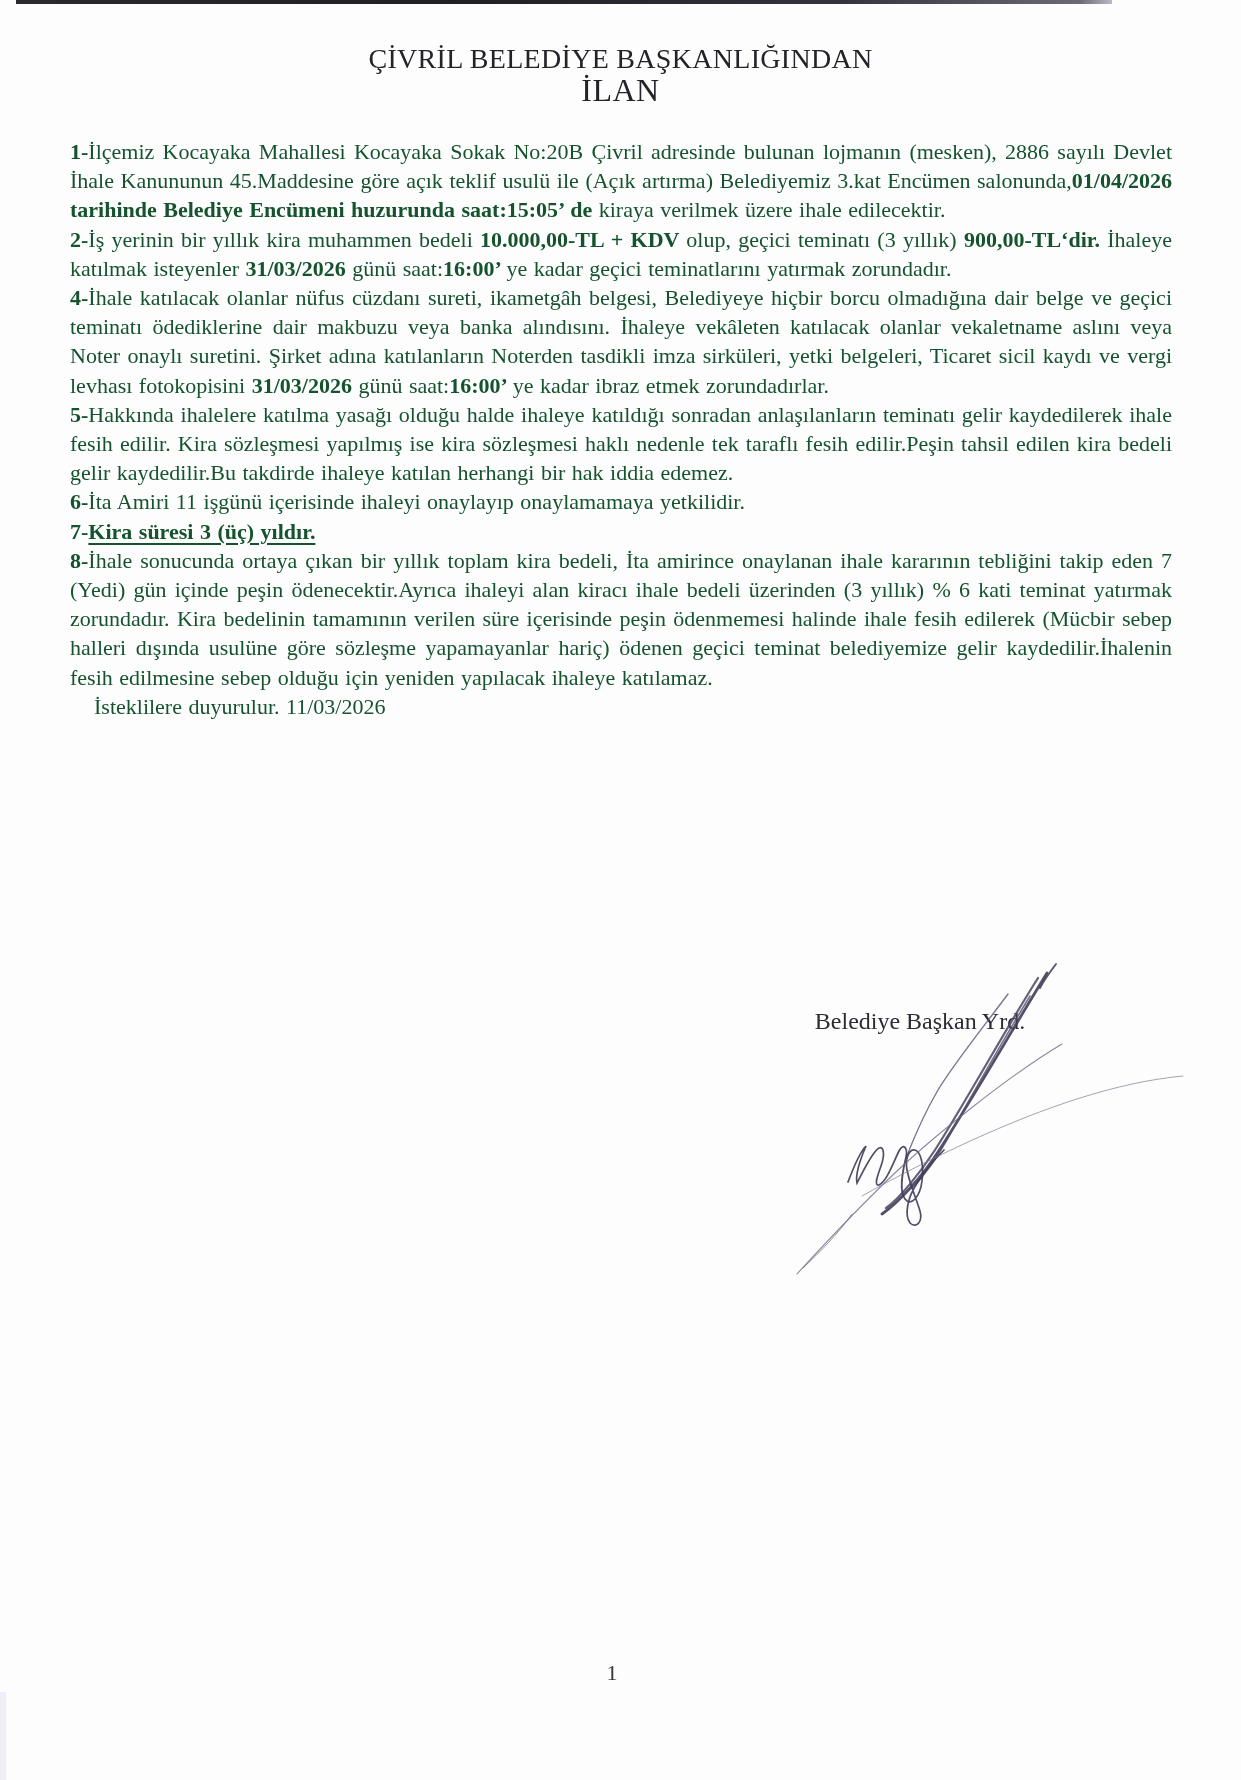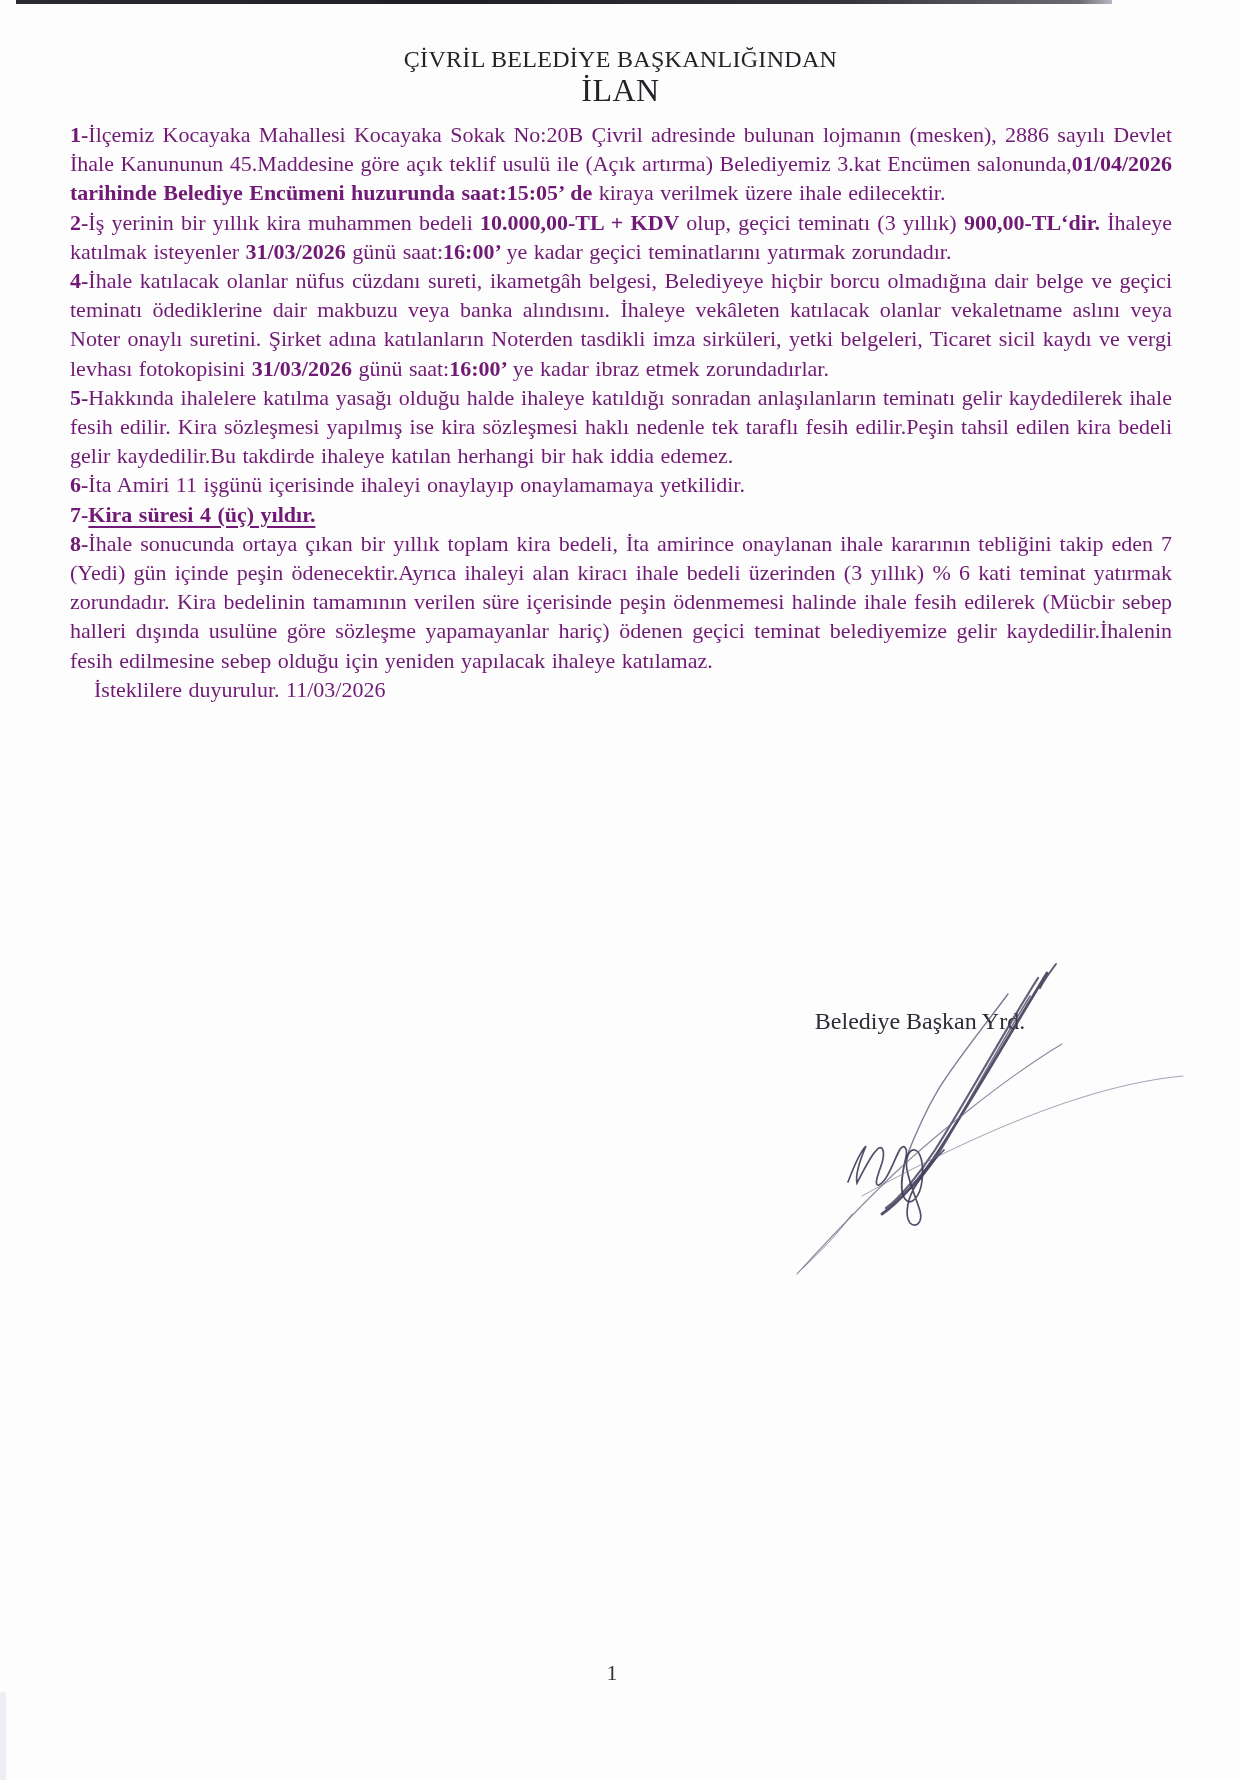--- a/index.html
+++ b/index.html
@@ -20,26 +20,26 @@
     background: linear-gradient(90deg, #2a2a31 0%, #1f1f26 40%, #33333b 75%, #6a6a74 97%, #b9b9c2 100%);
   }
   .scan-edge-left {
     position: absolute; left: 0; top: 1692px; width: 6px; height: 88px;
     background: #ece9f4; opacity: .8;
   }
   .title-block {
     position: absolute; top: 44px; left: 0; width: 100%;
     text-align: center; color: #232329;
   }
-  .title-line1 { font-size: 24px; letter-spacing: .3px; line-height: 30px; }
+  .title-line1 { font-size: 28px; letter-spacing: .3px; line-height: 30px; }
   .title-line2 { font-size: 32px; letter-spacing: .5px; line-height: 30px; margin-top: 1px; }
   .body-text {
-    position: absolute; top: 120px; left: 70px; width: 1102px;
+    position: absolute; top: 137px; left: 70px; width: 1102px;
     font-size: 22px; line-height: 29.2px;
-    color: #701a75;
+    color: #14532d;
     text-align: justify;
     word-spacing: 1px;
   }
   .body-text p { margin: 0; padding: 0; }
   .seg { white-space: pre-wrap; }
   .b { font-weight: bold; }
   .u { text-decoration: underline; text-decoration-thickness: 2px; text-underline-offset: 4px; }
   .p-indent { text-indent: 30px; }
   .p-notice { text-indent: 24px; text-align: left; }
   .signature-block {
@@ -68,21 +68,21 @@
     <div class="title-line1">ÇİVRİL BELEDİYE BAŞKANLIĞINDAN</div>
     <div class="title-line2">İLAN</div>
   </div>
 
   <div class="body-text">
     <p><span class="seg b">1-</span><span class="seg">İlçemiz Kocayaka Mahallesi Kocayaka Sokak No:20B Çivril adresinde bulunan lojmanın (mesken), 2886 sayılı Devlet İhale Kanununun 45.Maddesine göre açık teklif usulü ile (Açık artırma) Belediyemiz 3.kat Encümen salonunda,</span><span class="seg b">01/04/2026 tarihinde Belediye Encümeni huzurunda saat:15:05’ de </span><span class="seg">kiraya verilmek üzere ihale edilecektir.</span></p>
     <p><span class="seg b">2-</span><span class="seg">İş yerinin bir yıllık kira muhammen bedeli </span><span class="seg b">10.000,00-TL + KDV </span><span class="seg">olup, geçici teminatı (3 yıllık) </span><span class="seg b">900,00-TL‘dir. </span><span class="seg">İhaleye katılmak isteyenler </span><span class="seg b">31/03/2026 </span><span class="seg">günü saat:</span><span class="seg b">16:00’ </span><span class="seg">ye kadar geçici teminatlarını yatırmak zorundadır.</span></p>
     <p><span class="seg b">4-</span><span class="seg">İhale katılacak olanlar nüfus cüzdanı sureti, ikametgâh belgesi, Belediyeye hiçbir borcu olmadığına dair belge ve geçici teminatı ödediklerine dair makbuzu veya banka alındısını. İhaleye vekâleten katılacak olanlar vekaletname aslını veya Noter onaylı suretini. Şirket adına katılanların Noterden tasdikli imza sirküleri, yetki belgeleri, Ticaret sicil kaydı ve vergi levhası fotokopisini </span><span class="seg b">31/03/2026 </span><span class="seg">günü saat:</span><span class="seg b">16:00’ </span><span class="seg">ye kadar ibraz etmek zorundadırlar.</span></p>
     <p><span class="seg b">5-</span><span class="seg">Hakkında ihalelere katılma yasağı olduğu halde ihaleye katıldığı sonradan anlaşılanların teminatı gelir kaydedilerek ihale fesih edilir. Kira sözleşmesi yapılmış ise kira sözleşmesi haklı nedenle tek taraflı fesih edilir.Peşin tahsil edilen kira bedeli gelir kaydedilir.Bu takdirde ihaleye katılan herhangi bir hak iddia edemez.</span></p>
     <p><span class="seg b">6-</span><span class="seg">İta Amiri 11 işgünü içerisinde ihaleyi onaylayıp onaylamamaya yetkilidir.</span></p>
-    <p><span class="seg b">7-</span><span class="seg b u">Kira süresi 4 (üç) yıldır.</span></p>
+    <p><span class="seg b">7-</span><span class="seg b u">Kira süresi 3 (üç) yıldır.</span></p>
     <p><span class="seg b">8-</span><span class="seg">İhale sonucunda ortaya çıkan bir yıllık toplam kira bedeli, İta amirince onaylanan ihale kararının tebliğini takip eden 7 (Yedi) gün içinde peşin ödenecektir.Ayrıca ihaleyi alan kiracı ihale bedeli üzerinden (3 yıllık) % 6 kati teminat yatırmak zorundadır. Kira bedelinin tamamının verilen süre içerisinde peşin ödenmemesi halinde ihale fesih edilerek (Mücbir sebep halleri dışında usulüne göre sözleşme yapamayanlar hariç) ödenen geçici teminat belediyemize gelir kaydedilir.İhalenin fesih edilmesine sebep olduğu için yeniden yapılacak ihaleye katılamaz.</span></p>
     <p class="p-notice"><span class="seg">İsteklilere duyurulur. 11/03/2026</span></p>
   </div>
 
   <div class="signature-block">
     <div>Belediye Başkan Yrd.</div>
   </div>
 
   <svg class="signature-svg" viewBox="690 950 510 340" xmlns="http://www.w3.org/2000/svg" fill="none">
 

